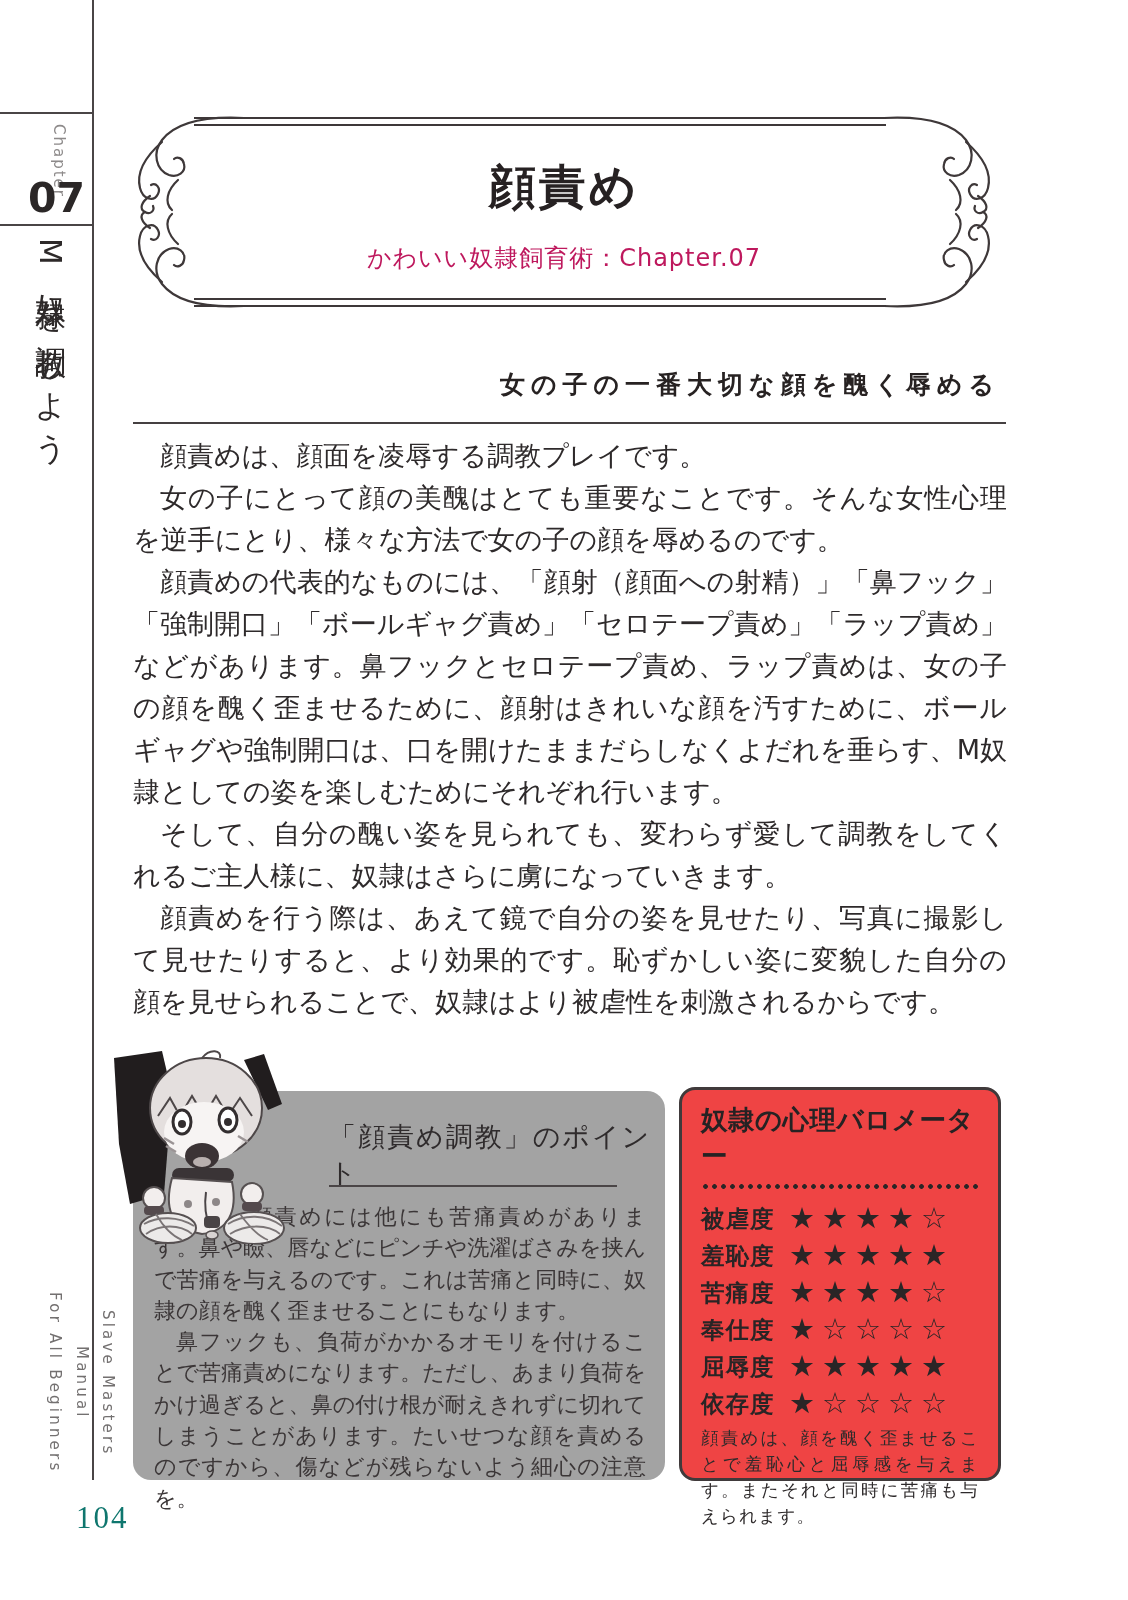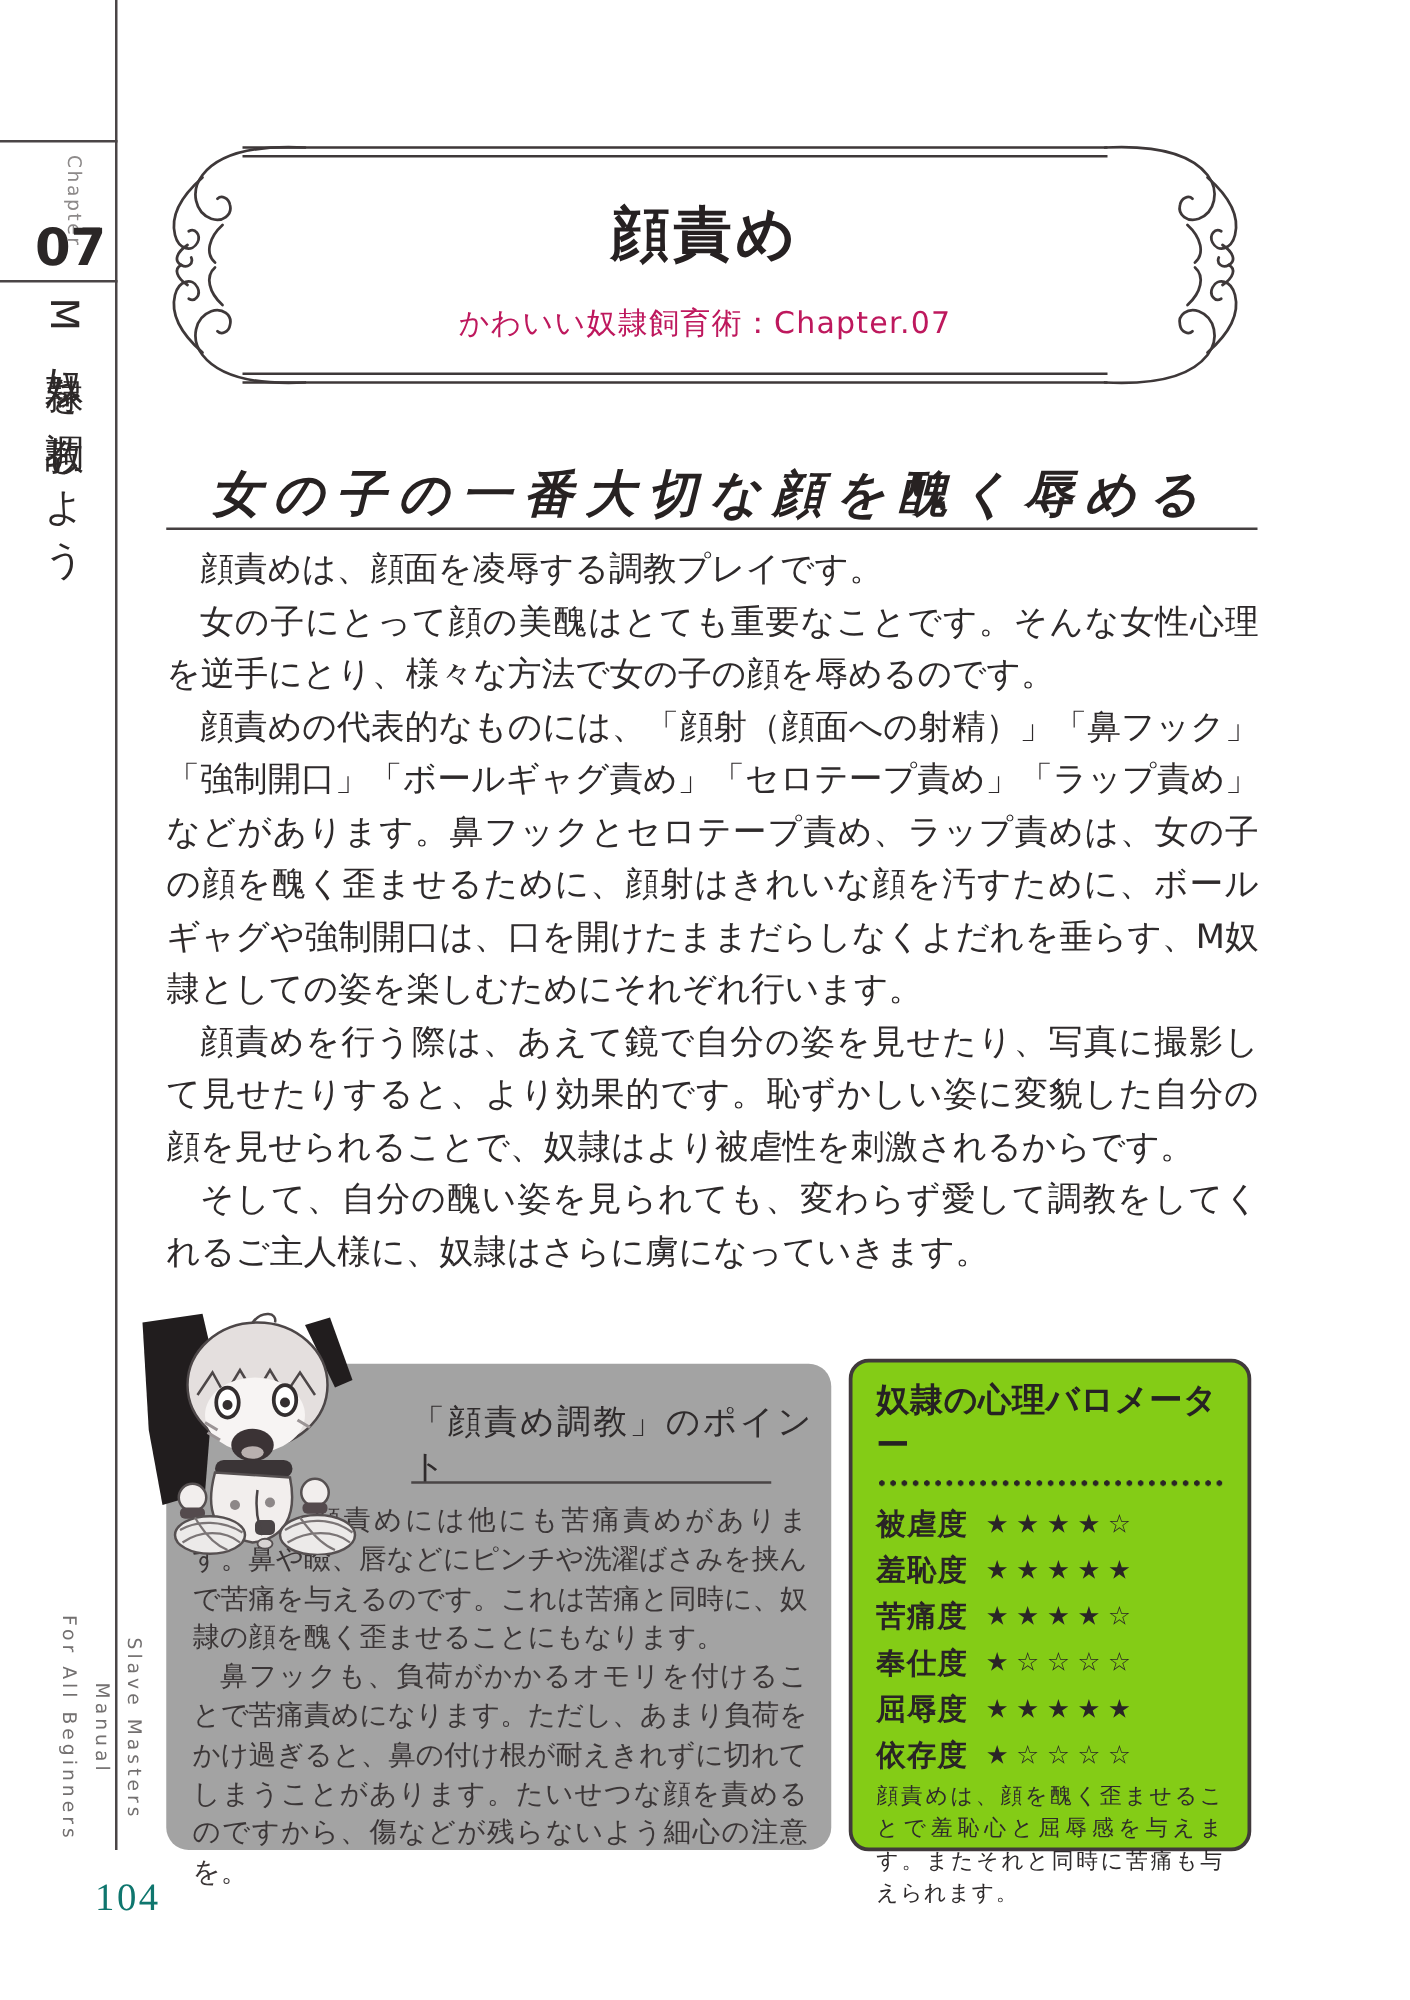--- a/index.html
+++ b/index.html
@@ -55,22 +55,22 @@
     position:absolute;left:0;top:44px;width:100%;text-align:center;
     font-size:47px;font-weight:800;letter-spacing:3px;color:#262122;
   }
   .frame-subtitle{
     position:absolute;left:0;top:130px;width:100%;text-align:center;
     font-size:24px;letter-spacing:1px;color:#be185d;
   }
   
   .section-heading{
     position:absolute;left:128px;top:368px;width:872px;
-    text-align:center;font-size:40px;font-weight:bold;
-    letter-spacing:0.24em;text-indent:0.24em;color:#272222;font-style:italic;
+    text-align:right;font-size:25px;font-weight:bold;
+    letter-spacing:0.24em;text-indent:0.24em;color:#272222;
   }
   .heading-rule{position:absolute;left:133px;top:422px;width:873px;height:0;border-top:2px solid #454041;}
   .body-text{
     position:absolute;left:133px;top:435px;width:874px;
     font-size:27px;line-height:42px;text-align:justify;color:#2e2a2b;
   }
   .body-text p{margin:0;text-indent:1em;}
   
   .point-box{
     position:absolute;left:133px;top:1091px;width:532px;height:389px;
@@ -85,22 +85,22 @@
     position:absolute;left:21px;top:110px;width:492px;
     font-size:22px;line-height:31.3px;text-align:justify;color:#3b3637;
   }
   .point-text p{margin:0;}
   .point-text p.indent{text-indent:1em;}
   .ill-spacer{float:left;width:96px;height:30px;}
   .illustration{position:absolute;left:106px;top:1046px;width:240px;height:198px;z-index:2;}
   
   .baro-box{
     position:absolute;left:679px;top:1087px;width:322px;height:394px;
-    border:3px solid #403a3b;border-radius:16px;background:#84cc16;
-    box-sizing:border-box;padding:12px 19px 0 19px;font-family:Liberation Mono, monospace;
+    border:3px solid #403a3b;border-radius:16px;background:#ef4444;
+    box-sizing:border-box;padding:12px 19px 0 19px;
   }
   .baro-title{font-size:26.5px;font-weight:bold;letter-spacing:0.5px;color:#262223;}
   .baro-dots{
     margin-top:10px;height:5px;
     background-image:radial-gradient(circle,#2a2526 2.1px,transparent 2.5px);
     background-size:9px 5px;background-repeat:repeat-x;background-position:left center;
   }
   .baro-rows{margin-top:9px;}
   .baro-row{display:flex;align-items:flex-end;height:37px;}
   .baro-label{font-size:23.5px;font-weight:bold;color:#292425;width:88px;letter-spacing:1px;flex:none;}
@@ -167,22 +167,22 @@
     <div class="frame-subtitle">かわいい奴隷飼育術：Chapter.07</div>
   </div>
 
   <div class="section-heading">女の子の一番大切な顔を醜く辱める</div>
   <div class="heading-rule"></div>
 
   <div class="body-text" id="body-paragraphs">
       <p>顔責めは、顔面を凌辱する調教プレイです。</p>
       <p>女の子にとって顔の美醜はとても重要なことです。そんな女性心理を逆手にとり、様々な方法で女の子の顔を辱めるのです。</p>
       <p>顔責めの代表的なものには、「顔射（顔面への射精）」「鼻フック」「強制開口」「ボールギャグ責め」「セロテープ責め」「ラップ責め」などがあります。鼻フックとセロテープ責め、ラップ責めは、女の子の顔を醜く歪ませるために、顔射はきれいな顔を汚すために、ボールギャグや強制開口は、口を開けたままだらしなくよだれを垂らす、M奴隷としての姿を楽しむためにそれぞれ行います。</p>
+      <p>そして、自分の醜い姿を見られても、変わらず愛して調教をしてくれるご主人様に、奴隷はさらに虜になっていきます。</p>
       <p>顔責めを行う際は、あえて鏡で自分の姿を見せたり、写真に撮影して見せたりすると、より効果的です。恥ずかしい姿に変貌した自分の顔を見せられることで、奴隷はより被虐性を刺激されるからです。</p>
-      <p>そして、自分の醜い姿を見られても、変わらず愛して調教をしてくれるご主人様に、奴隷はさらに虜になっていきます。</p>
     </div>
 
   <svg class="illustration" viewBox="0 0 240 198">
     <polygon points="8,12 56,5 66,48 58,148 24,158 13,98" fill="#211d1e"></polygon>
     <polygon points="138,14 158,8 176,58 162,64" fill="#211d1e"></polygon>
     <ellipse cx="100" cy="62" rx="56" ry="50" fill="#e4dfde" stroke="#4d4748" stroke-width="2"></ellipse>
     <path d="M52,70 L64,52 L74,70 L86,50 L98,70 L110,50 L122,70 L134,52 L146,70" fill="#e4dfde" stroke="#4d4748" stroke-width="2"></path>
     <path d="M96,12 C104,2 116,4 114,12" fill="none" stroke="#4d4748" stroke-width="2"></path>
     <ellipse cx="98" cy="86" rx="40" ry="30" fill="#f7f4f3"></ellipse>
     <ellipse cx="76" cy="76" rx="9" ry="12" fill="#fff" stroke="#332e2f" stroke-width="3"></ellipse>

